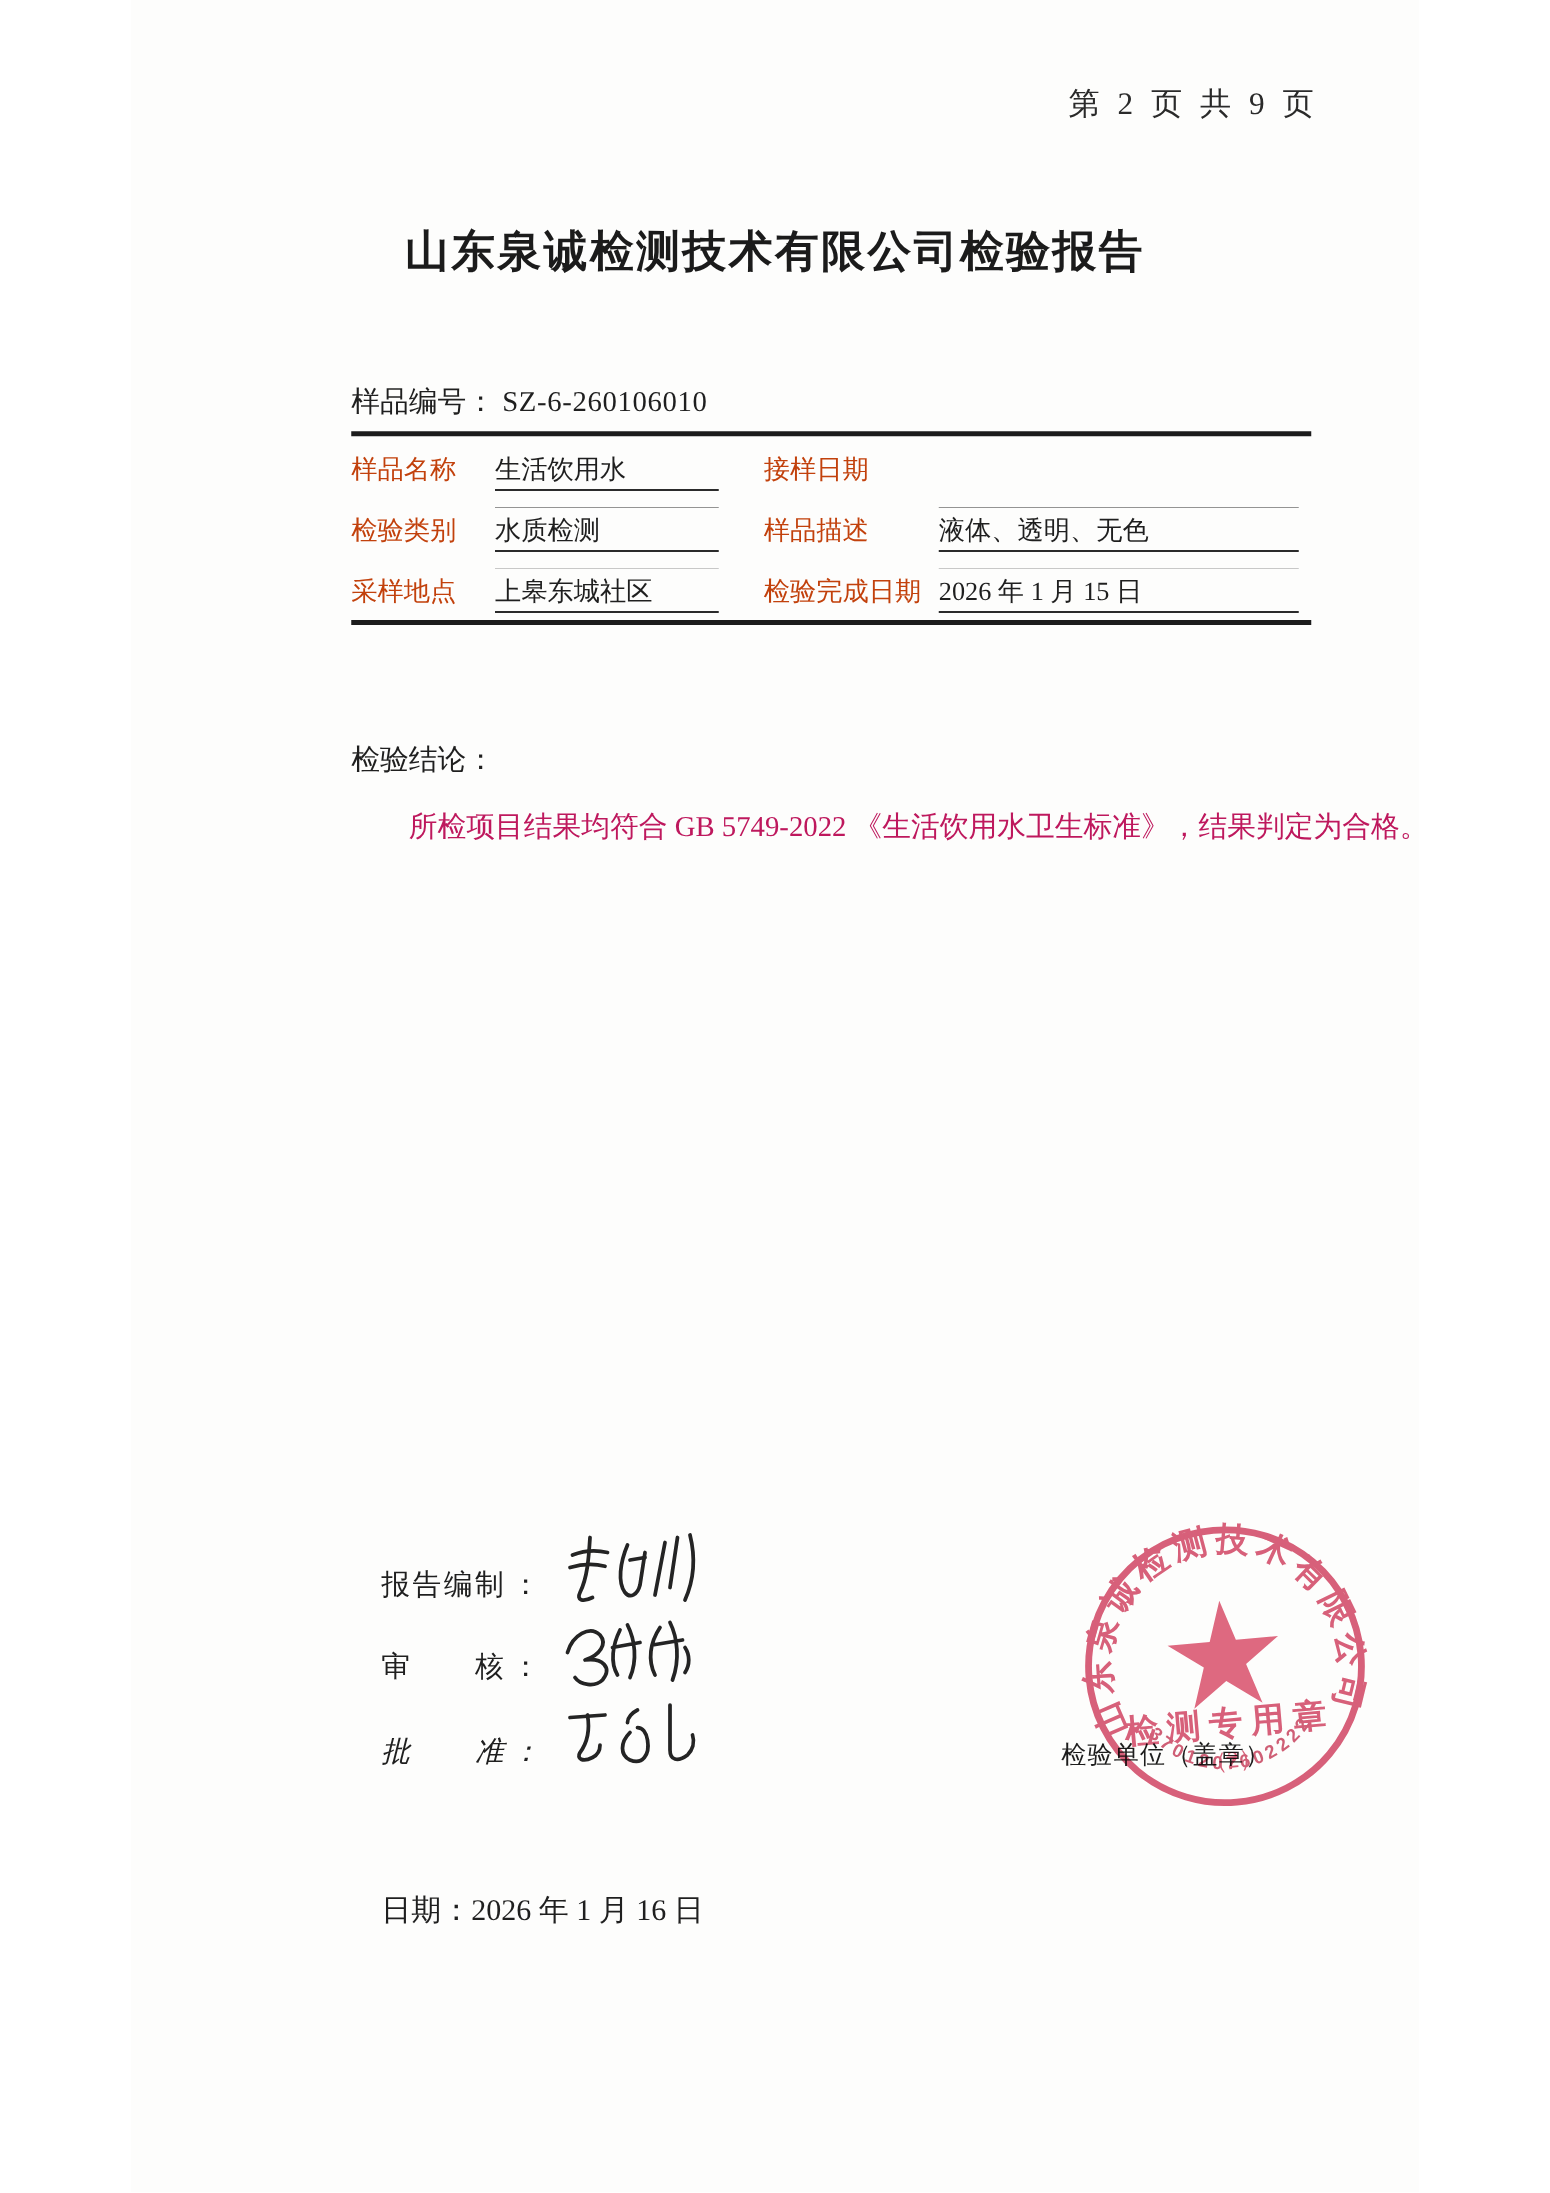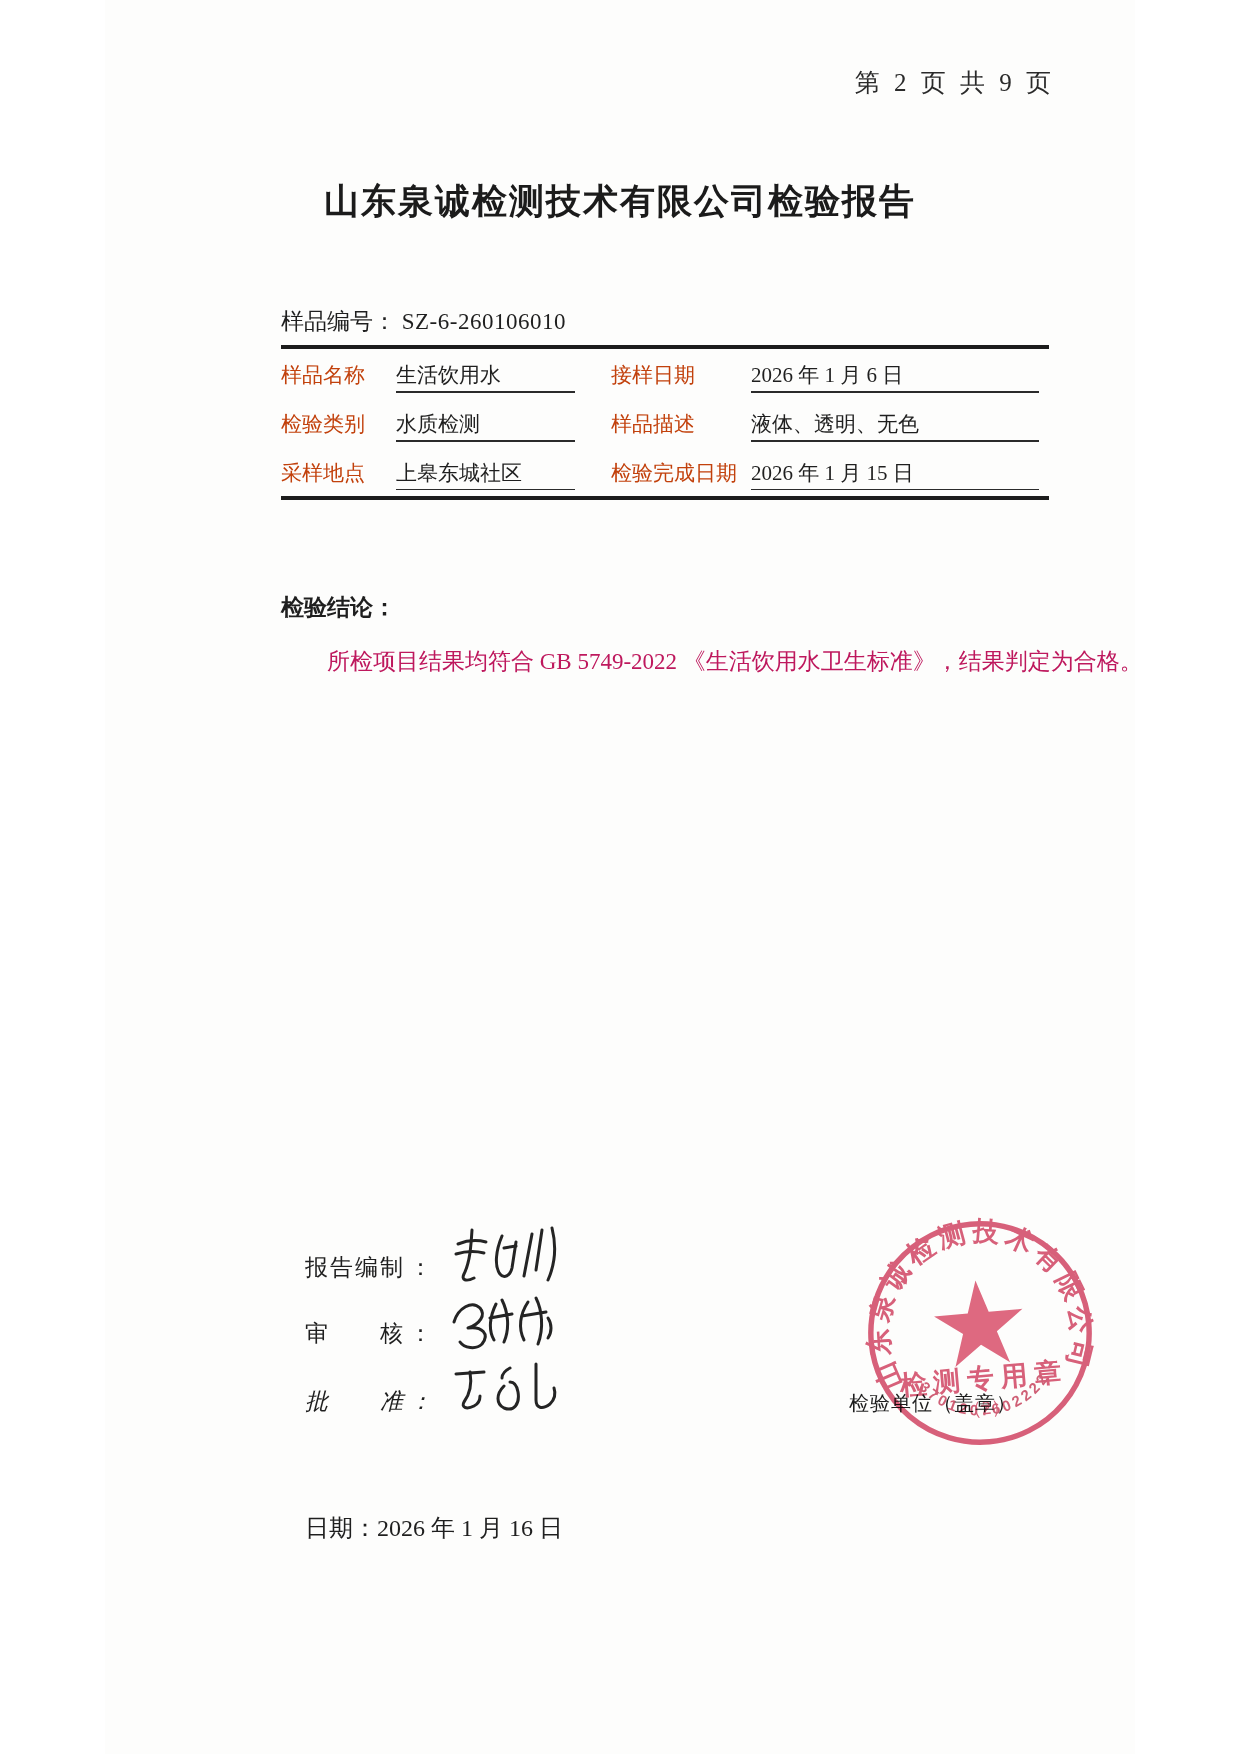--- a/index.html
+++ b/index.html
@@ -33,21 +33,21 @@
   .lbl{ color:#c2410c; }
   .uv{
     background-image:repeating-linear-gradient(to bottom,
       transparent 0, transparent 34px, #2b2b2b 34px, #2b2b2b 35.5px);
   }
   .v1{ margin-right:36px; }
   .v2{ margin-right:10px; }
 
   .conclusion-heading{
     position:absolute; top:592px; left:176px;
-    font-size:23px; font-weight:700;
+    font-size:23px; font-weight:400;
   }
   .conclusion-body{
     position:absolute; top:636px; left:176px; width:912px;
     font-size:23px; line-height:52px; text-indent:2em; color:#be185d;
   }
 
   .sig-row{ position:absolute; left:200px; font-size:23px; white-space:nowrap; }
   .sig-row-a{ top:1252px; } .sig-row-b{ top:1318px; } .sig-row-c{ top:1386px;font-style:italic; }
   .sig-label{ display:inline-block; width:98px; text-align:justify; text-align-last:justify; vertical-align:baseline; }
   .sig-colon{ display:inline-block; margin:0 2px 0 6px; }
@@ -83,23 +83,20 @@
     <span class="val">SZ-6-260106010</span>
   </div>
 
   <div class="info-table">
     <div class="trow">
       <div class="tcell lbl">样品名称</div>
       <div class="tcell">
           <div class="uv v1">生活饮用水</div>
         </div>
       <div class="tcell lbl">接样日期</div>
-      <div class="tcell">
-          <div class="uv v2">2026 年 1 月 6 日</div>
-        </div>
     </div>
     <div class="trow">
       <div class="tcell lbl">检验类别</div>
       <div class="tcell">
           <div class="uv v1">水质检测</div>
         </div>
       <div class="tcell lbl">样品描述</div>
       <div class="tcell">
           <div class="uv v2">液体、透明、无色</div>
         </div>

